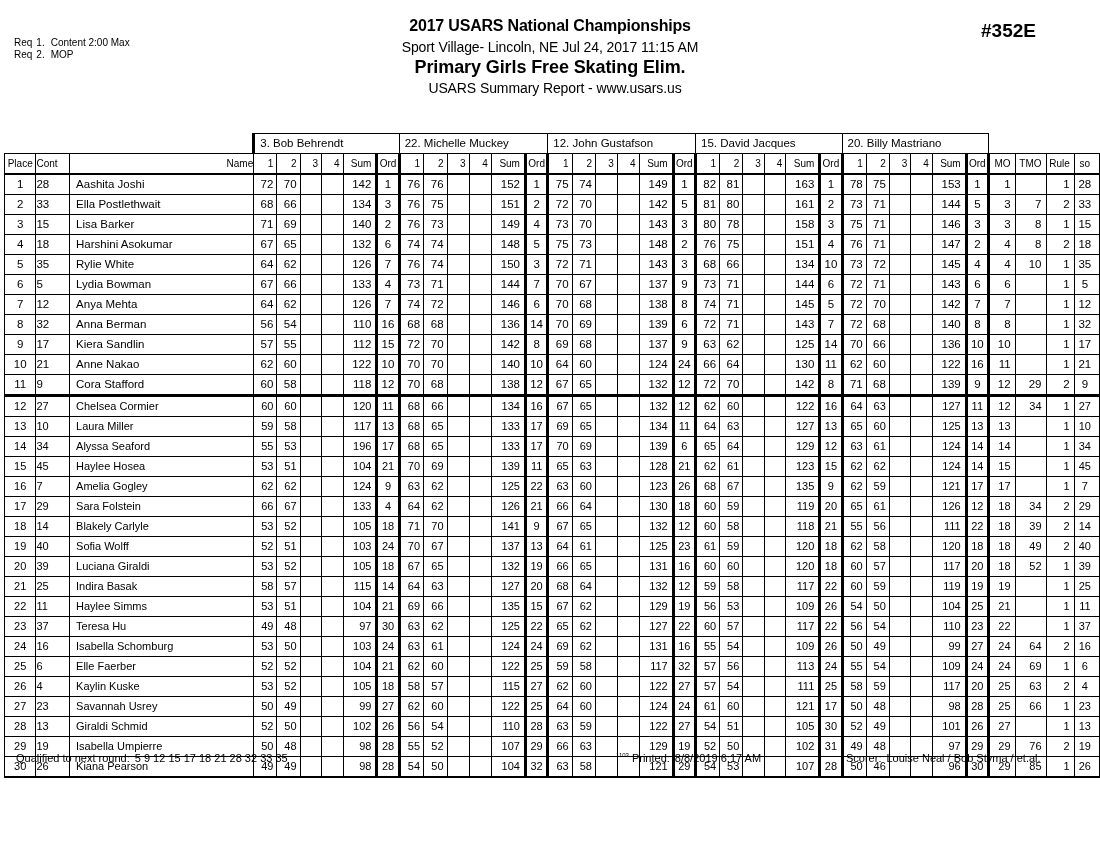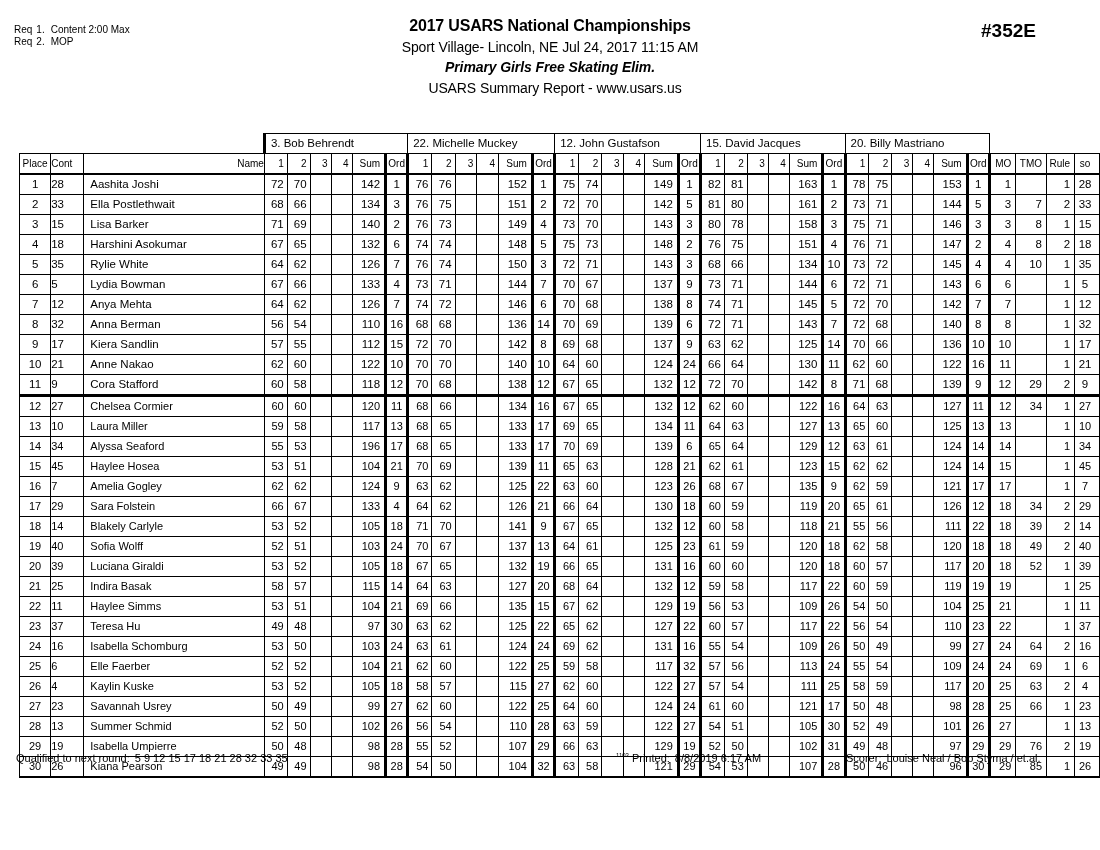--- a/index.html
+++ b/index.html
@@ -18,21 +18,21 @@
   #page {
     position: relative;
     width: 1100px;
     height: 850px;
   }
 
   
   #reqs {
     position: absolute;
     left: 14px;
-    top: 24px;
+    top: 37px;
     font-size: 10px;
     line-height: 12px;
     white-space: nowrap;
   }
   #reqs .req-line { display: block; }
   #reqs .req-lbl { display: inline-block; }
   #reqs .req-num { display: inline-block; margin-left: 4px; }
   #reqs .req-txt { display: inline-block; margin-left: 6px; }
 
   
@@ -48,44 +48,43 @@
     font-weight: bold;
     letter-spacing: -0.2px;
     line-height: 24px;
   }
   #title-venue {
     font-size: 14px;
     line-height: 18px;
     letter-spacing: -0.1px;
   }
   #title-event {
-    font-size: 14px;
+    font-size: 18px;
     font-weight: bold;
     line-height: 23px;
     letter-spacing: -0.1px;
-    font-style: italic;
   }
   #title-report {
     font-size: 14px;
     line-height: 19px;
     letter-spacing: -0.1px;
     margin-left: 10px;
   }
   #eventnum {
     position: absolute;
     right: 64px;
     top: 20px;
     font-size: 19px;
     font-weight: bold;
   }
 
   
   #grid {
     position: absolute;
-    left: 19px;
+    left: 4px;
     top: 133px;
     border-collapse: collapse;
     font-size: 11px;
     table-layout: fixed;
   }
   #grid td, #grid th {
     border: 1px solid #000;
     padding: 0;
     margin: 0;
     font-weight: normal;
@@ -1272,21 +1271,21 @@
           <td class="c-sum">98</td>
           <td class="c-ord sep-l sep-r">28</td>
           <td class="c-mo">25</td>
           <td class="c-tmo">66</td>
           <td class="c-rule">1</td>
           <td class="c-so">23</td>
         </tr>
         <tr class="">
           <td class="c-place">28</td>
           <td class="c-cont">13</td>
-          <td class="c-name">Summer Schmid</td>
+          <td class="c-name">Giraldi Schmid</td>
           <td class="c-sc">52</td>
           <td class="c-sc">50</td>
           <td class="c-sc"></td>
           <td class="c-sc"></td>
           <td class="c-sum">102</td>
           <td class="c-ord sep-l sep-r">26</td>
           <td class="c-sc">56</td>
           <td class="c-sc">54</td>
           <td class="c-sc"></td>
           <td class="c-sc"></td>

